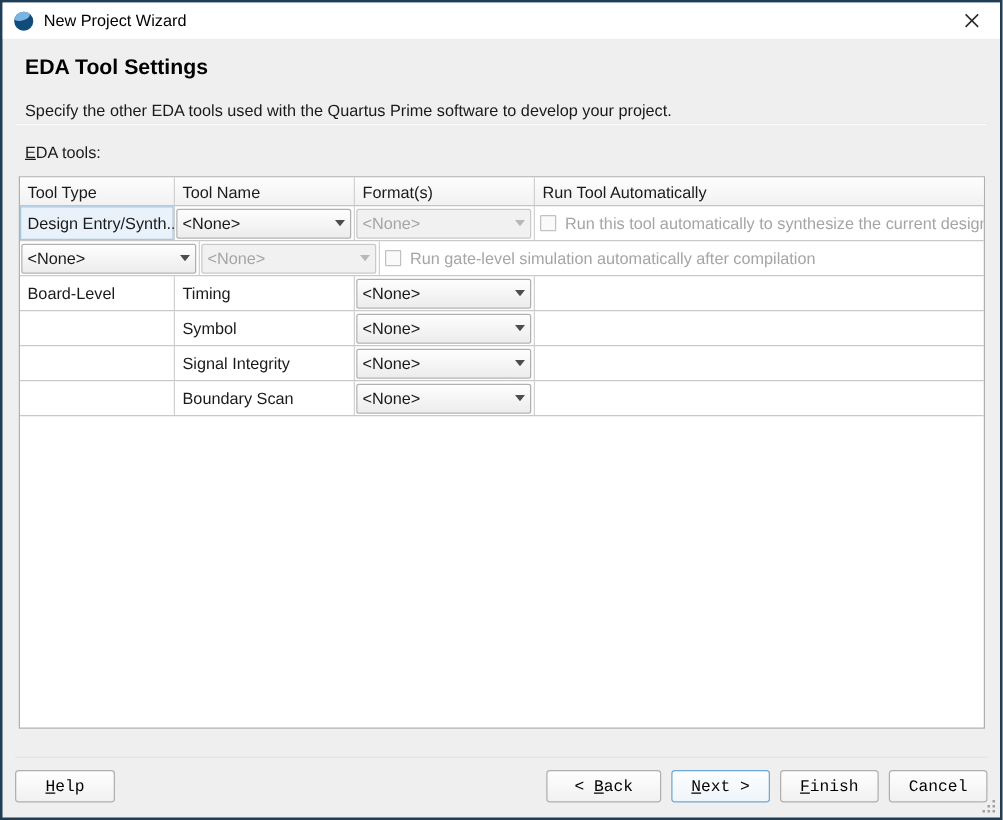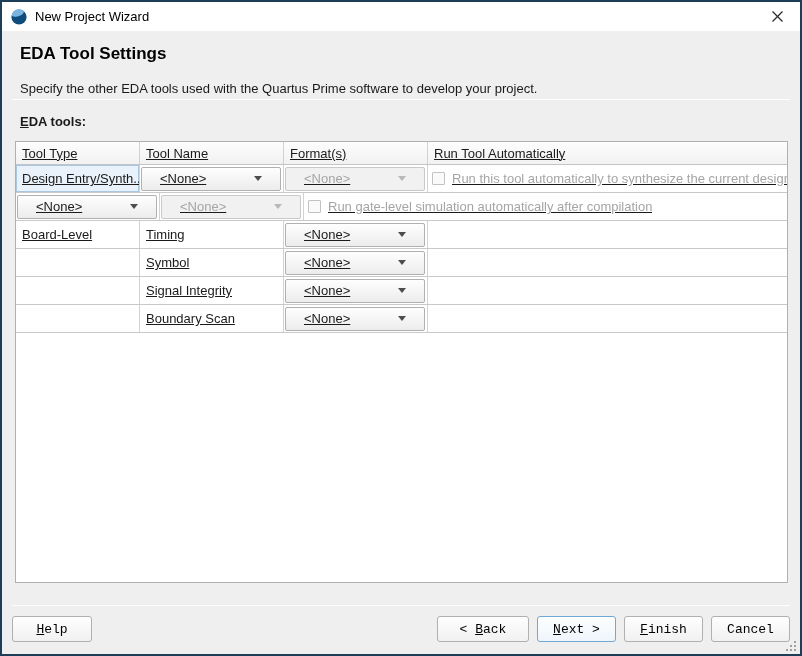--- a/index.html
+++ b/index.html
@@ -22,45 +22,45 @@
     margin-left: auto; width: 34px; height: 29px;
     display: flex; align-items: center; justify-content: center; cursor: default;
   }
 
   
   .page-title { position: absolute; left: 18px; top: 42px; font-size: 17px; font-weight: bold; color: #000; }
   .page-desc  { position: absolute; left: 18px; top: 79px; font-size: 13px; color: #1a1a1a; }
   .sep { position: absolute; left: 10px; right: 10px; height: 1px; background: #b4b4b4; border-bottom: 1px solid #fdfdfd; }
   .sep-top { top: 97px; }
   .sep-bottom { top: 603px; background: #a6a6a6; }
-  .eda-label { position: absolute; left: 18px; top: 112px; font-size: 13px; color: #1a1a1a; font-weight: bold; }
+  .eda-label { position: absolute; left: 18px; top: 112px; font-size: 13px; color: #1a1a1a; }
   .mn { text-decoration: underline; }
 
   
   .table {
     position: absolute; left: 13px; top: 139px; width: 773px; height: 442px;
-    background: #ffffff; border: 1px solid #b0b0b0; font-size: 13px; color: #1a1a1a; text-decoration: underline;
+    background: #ffffff; border: 1px solid #b0b0b0; font-size: 13px; color: #1a1a1a;
   }
   .thead { display: flex; height: 23px; background: linear-gradient(#fdfdfd, #f2f2f2); border-bottom: 1px solid #c4c4c4; }
   .th { display: flex; align-items: center; padding-left: 6px; border-right: 1px solid #d2d2d2; }
   .col-type   { width: 124px; flex: none; }
   .col-name   { width: 144px; flex: none; }
   .col-format { width: 144px; flex: none; }
   .col-run    { flex: 1; border-right: none !important; }
   .tr { display: flex; height: 28px; border-bottom: 1px solid #c9c9c9; }
   .td { display: flex; align-items: center; padding-left: 6px; border-right: 1px solid #d2d2d2; overflow: hidden; white-space: nowrap; }
   .td-combo { padding: 0; }
   .cell-selected { background: #e9f2fb; box-shadow: inset 0 0 0 1px #a9c7de; }
 
   
   .combo {
     flex: 1; height: 24px; margin: 1px 2px 1px 1px;
     border: 1px solid #b0b0b0; border-radius: 2px;
     background: linear-gradient(#fefefe, #ececec);
-    display: flex; align-items: center; padding: 0 18px; color: #1a1a1a;
+    display: flex; align-items: center; padding: 0 4px; color: #1a1a1a;
   }
   .combo .arrow {
     margin-left: auto; width: 0; height: 0;
     border-left: 4px solid transparent; border-right: 4px solid transparent;
     border-top: 5px solid #4d4d4d;
   }
   .combo.disabled { background: #f1f1f1; border-color: #c9c9c9; color: #a5a5a5; }
   .combo.disabled .arrow { border-top-color: #b8b8b8; }
 
   

